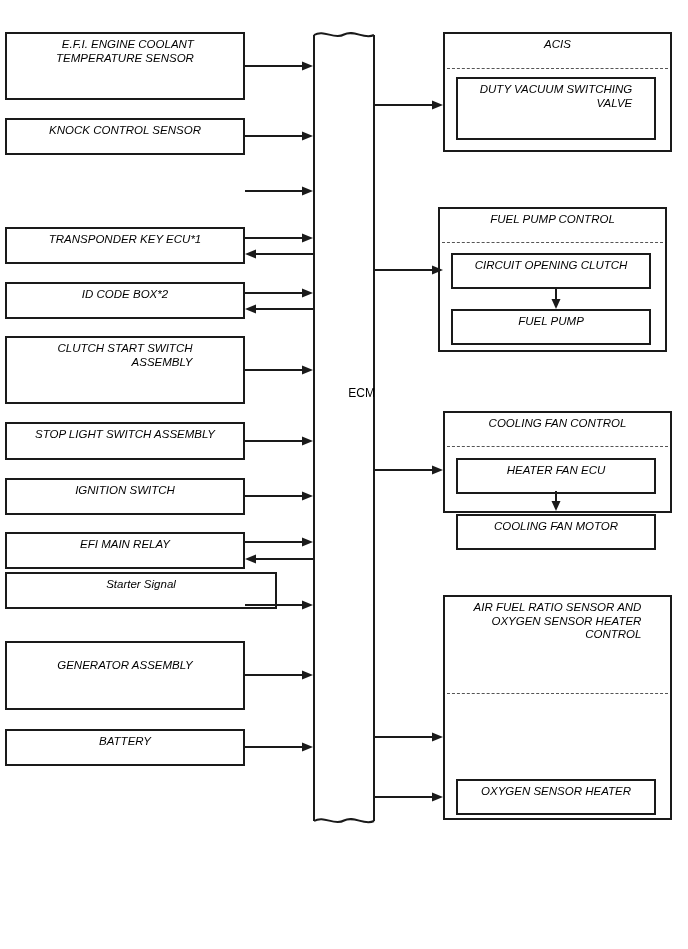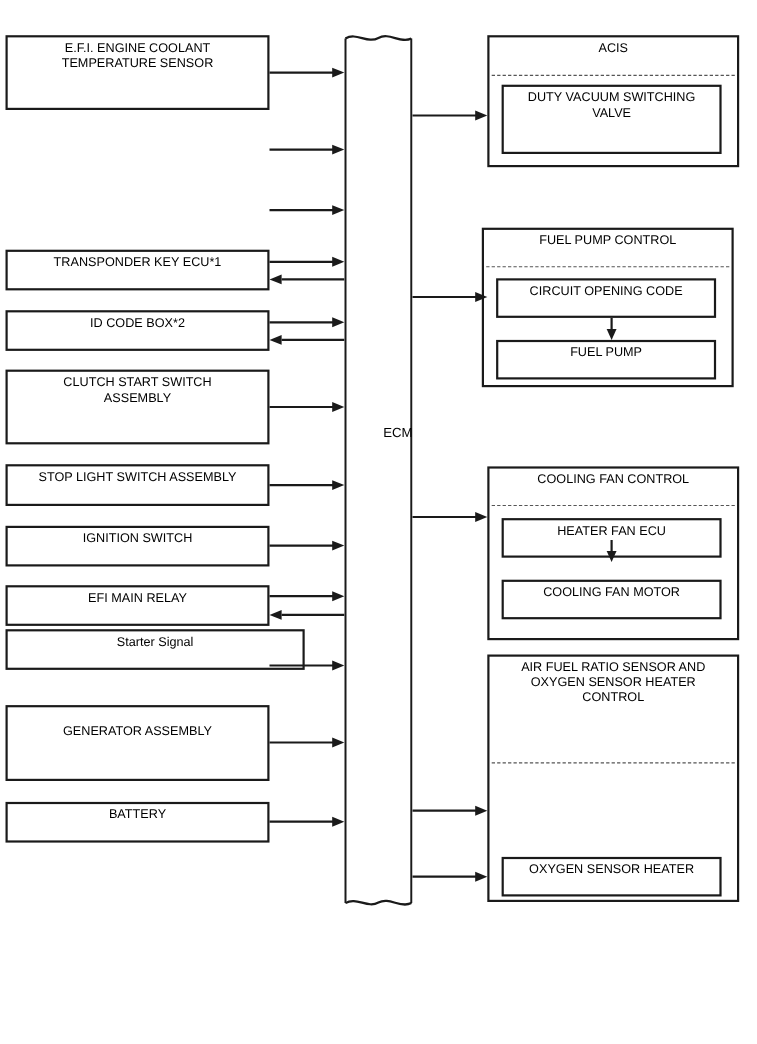--- a/index.html
+++ b/index.html
@@ -19,21 +19,22 @@
     display: flex;
     justify-content: center;
     align-items: flex-start;
     padding-top: 4px;
   }
   .txt {
     font-size: 11.5px;
     line-height: 13.5px;
     color: #000000;
     white-space: pre-line;
-    text-align: center;
+    text-align: right;
+    font-style: italic;
   }
   .group {
     position: absolute;
     border: 2px solid #1a1a1a;
     background: #ffffff;
   }
   .gtitle-wrap {
     position: absolute;
     left: 0; right: 0; top: 0;
     display: flex;
@@ -66,20 +67,23 @@
   }
 </style>
 </head>
 <body>
 
 <div class="canvas">
 
   <div class="node" style="left:5px;top:32px;width:240px;height:68px">
     <span class="txt">E.F.I. ENGINE COOLANT
 TEMPERATURE SENSOR</span>
+  </div>
+  <div class="node" style="left:5px;top:118px;width:240px;height:37px">
+    <span class="txt">KNOCK CONTROL SENSOR</span>
   </div>
   <div class="node" style="left:5px;top:227px;width:240px;height:37px">
     <span class="txt">TRANSPONDER KEY ECU*1</span>
   </div>
   <div class="node" style="left:5px;top:282px;width:240px;height:37px">
     <span class="txt">ID CODE BOX*2</span>
   </div>
   <div class="node" style="left:5px;top:336px;width:240px;height:68px">
     <span class="txt">CLUTCH START SWITCH
 ASSEMBLY</span>
@@ -123,28 +127,28 @@
 VALVE</span>
     </div>
   </div>
 
   <div class="group" style="left:438px;top:207px;width:229px;height:145px">
     <div class="gtitle-wrap">
       <span class="txt">FUEL PUMP CONTROL</span>
     </div>
     <div class="dash" style="top:33px"></div>
     <div class="node" style="left:11px;top:44px;width:200px;height:36px">
-      <span class="txt">CIRCUIT OPENING CODE</span>
+      <span class="txt">CIRCUIT OPENING CLUTCH</span>
     </div>
     <div class="node" style="left:11px;top:100px;width:200px;height:36px">
       <span class="txt">FUEL PUMP</span>
     </div>
   </div>
 
-  <div class="group" style="left:443px;top:424px;width:229px;height:158px">
+  <div class="group" style="left:443px;top:411px;width:229px;height:102px">
     <div class="gtitle-wrap">
       <span class="txt">COOLING FAN CONTROL</span>
     </div>
     <div class="dash" style="top:33px"></div>
     <div class="node" style="left:11px;top:45px;width:200px;height:36px">
       <span class="txt">HEATER FAN ECU</span>
     </div>
     <div class="node" style="left:11px;top:101px;width:200px;height:36px">
       <span class="txt">COOLING FAN MOTOR</span>
     </div>

